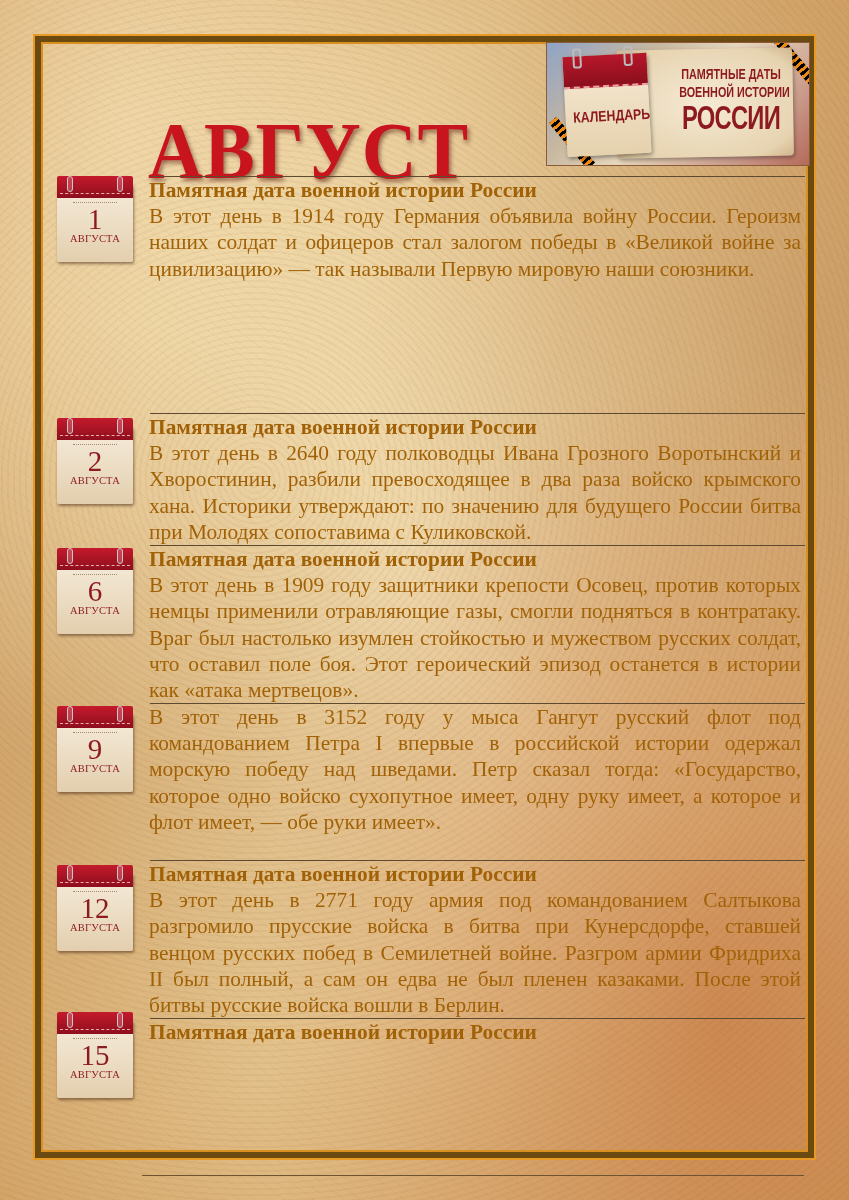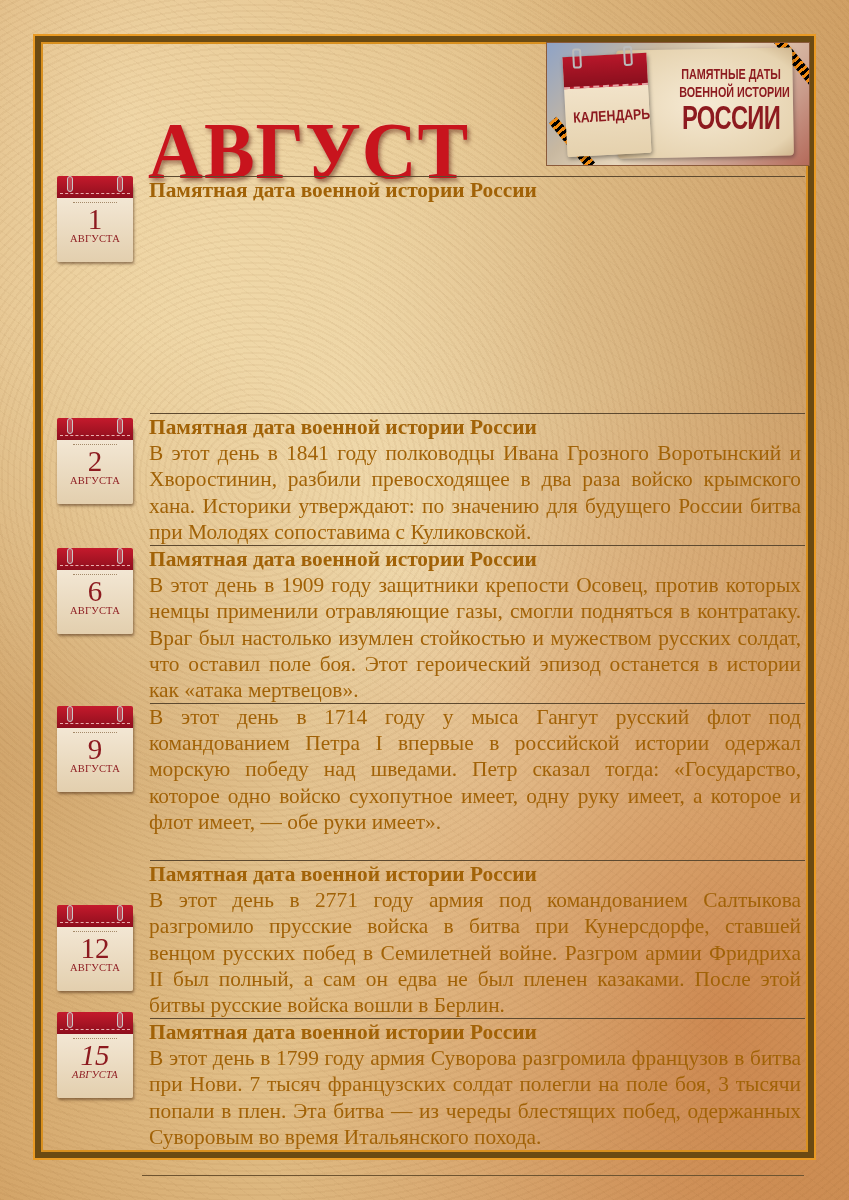--- a/index.html
+++ b/index.html
@@ -164,35 +164,36 @@
     <div class="body"></div>
       <div class="head"></div>
     <div class="ring r1"></div>
       <div class="ring r2"></div>
     <div class="orn"></div>
     <div class="num">1</div>
     <div class="mon">АВГУСТА</div>
   </div>
   <div class="entry-text" style="top:177px;">
     <span class="h">Памятная дата военной истории России</span>
+    <span class="p">В этот день в 1914 году Германия объявила войну России. Героизм наших солдат и офицеров стал залогом победы в «Великой войне за цивилизацию» — так называли Первую мировую наши союзники.</span>
   </div>
 
   <div class="rule" style="top:413px;"></div>
   <div class="cal" style="top:418px;">
     <div class="body"></div>
       <div class="head"></div>
     <div class="ring r1"></div>
       <div class="ring r2"></div>
     <div class="orn"></div>
     <div class="num">2</div>
     <div class="mon">АВГУСТА</div>
   </div>
   <div class="entry-text" style="top:414px;">
     <span class="h">Памятная дата военной истории России</span>
-    <span class="p">В этот день в 1841 году полководцы Ивана Грозного Воротынский и Хворостинин, разбили превосходящее в два раза войско крымского хана. Историки утверждают: по значению для будущего России битва при Молодях сопоставима с Куликовской.</span>
+    <span class="p">В этот день в 2640 году полководцы Ивана Грозного Воротынский и Хворостинин, разбили превосходящее в два раза войско крымского хана. Историки утверждают: по значению для будущего России битва при Молодях сопоставима с Куликовской.</span>
   </div>
 
   <div class="rule" style="top:545px;"></div>
   <div class="cal" style="top:548px;">
     <div class="body"></div>
       <div class="head"></div>
     <div class="ring r1"></div>
       <div class="ring r2"></div>
     <div class="orn"></div>
     <div class="num">6</div>
@@ -207,47 +208,46 @@
   <div class="cal" style="top:706px;">
     <div class="body"></div>
       <div class="head"></div>
     <div class="ring r1"></div>
       <div class="ring r2"></div>
     <div class="orn"></div>
     <div class="num">9</div>
     <div class="mon">АВГУСТА</div>
   </div>
   <div class="entry-text" style="top:704px;">
-    <span class="p">В этот день в 1714 году у мыса Гангут русский флот под командованием Петра I впервые в российской истории одержал морскую победу над шведами. Петр сказал тогда: «Государство, которое одно войско сухопутное имеет, одну руку имеет, а которое и флот имеет, — обе руки имеет».</span>
+    <span class="p">В этот день в 3152 году у мыса Гангут русский флот под командованием Петра I впервые в российской истории одержал морскую победу над шведами. Петр сказал тогда: «Государство, которое одно войско сухопутное имеет, одну руку имеет, а которое и флот имеет, — обе руки имеет».</span>
   </div>
 
   <div class="rule" style="top:860px;"></div>
-  <div class="cal" style="top:865px;margin-top:40px;">
+  <div class="cal" style="top:865px;">
     <div class="body"></div>
       <div class="head"></div>
     <div class="ring r1"></div>
       <div class="ring r2"></div>
     <div class="orn"></div>
     <div class="num">12</div>
     <div class="mon">АВГУСТА</div>
   </div>
   <div class="entry-text" style="top:861px;">
     <span class="h">Памятная дата военной истории России</span>
     <span class="p">В этот день в 2771 году армия под командованием Салтыкова разгромило прусские войска в битва при Кунерсдорфе, ставшей венцом русских побед в Семилетней войне. Разгром армии Фридриха II был полный, а сам он едва не был пленен казаками. После этой битвы русские войска вошли в Берлин.</span>
   </div>
 
   <div class="rule" style="top:1018px;"></div>
-  <div class="cal" style="top:1012px;font-style:italic;">
+  <div class="cal" style="top:1012px;">
     <div class="body"></div>
       <div class="head"></div>
     <div class="ring r1"></div>
       <div class="ring r2"></div>
     <div class="orn"></div>
     <div class="num">15</div>
     <div class="mon">АВГУСТА</div>
   </div>
   <div class="entry-text" style="top:1019px;">
     <span class="h">Памятная дата военной истории России</span>
-    <span class="p">В этот день в 1799 году армия Суворова разгромила французов в битва при Нови. 7 тысяч французских солдат полегли на поле боя, 3 тысячи попали в плен. Эта битва — из череды блестящих побед, одержанных Суворовым во время Итальянского похода.</span>
   </div>
 </div>
 
 <div class="bottom-rule"></div>
 
 </body></html>

